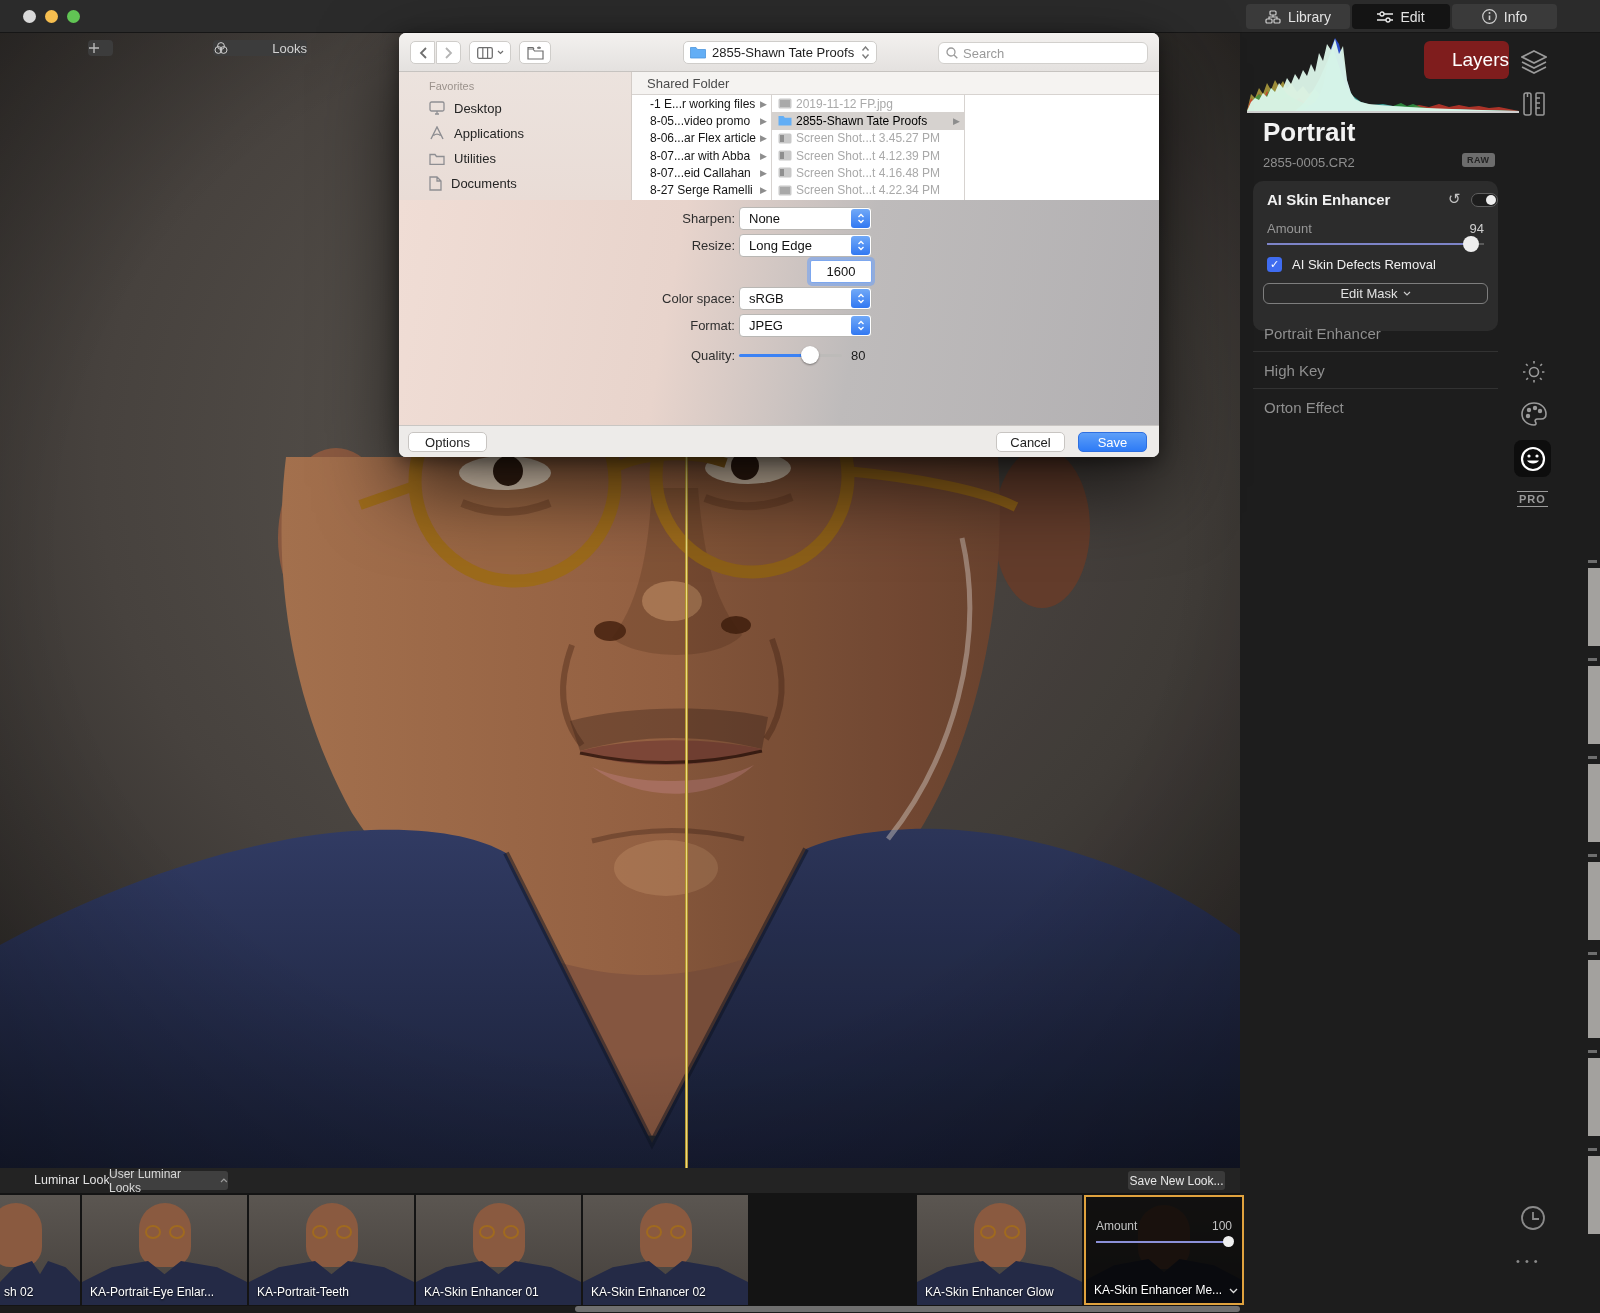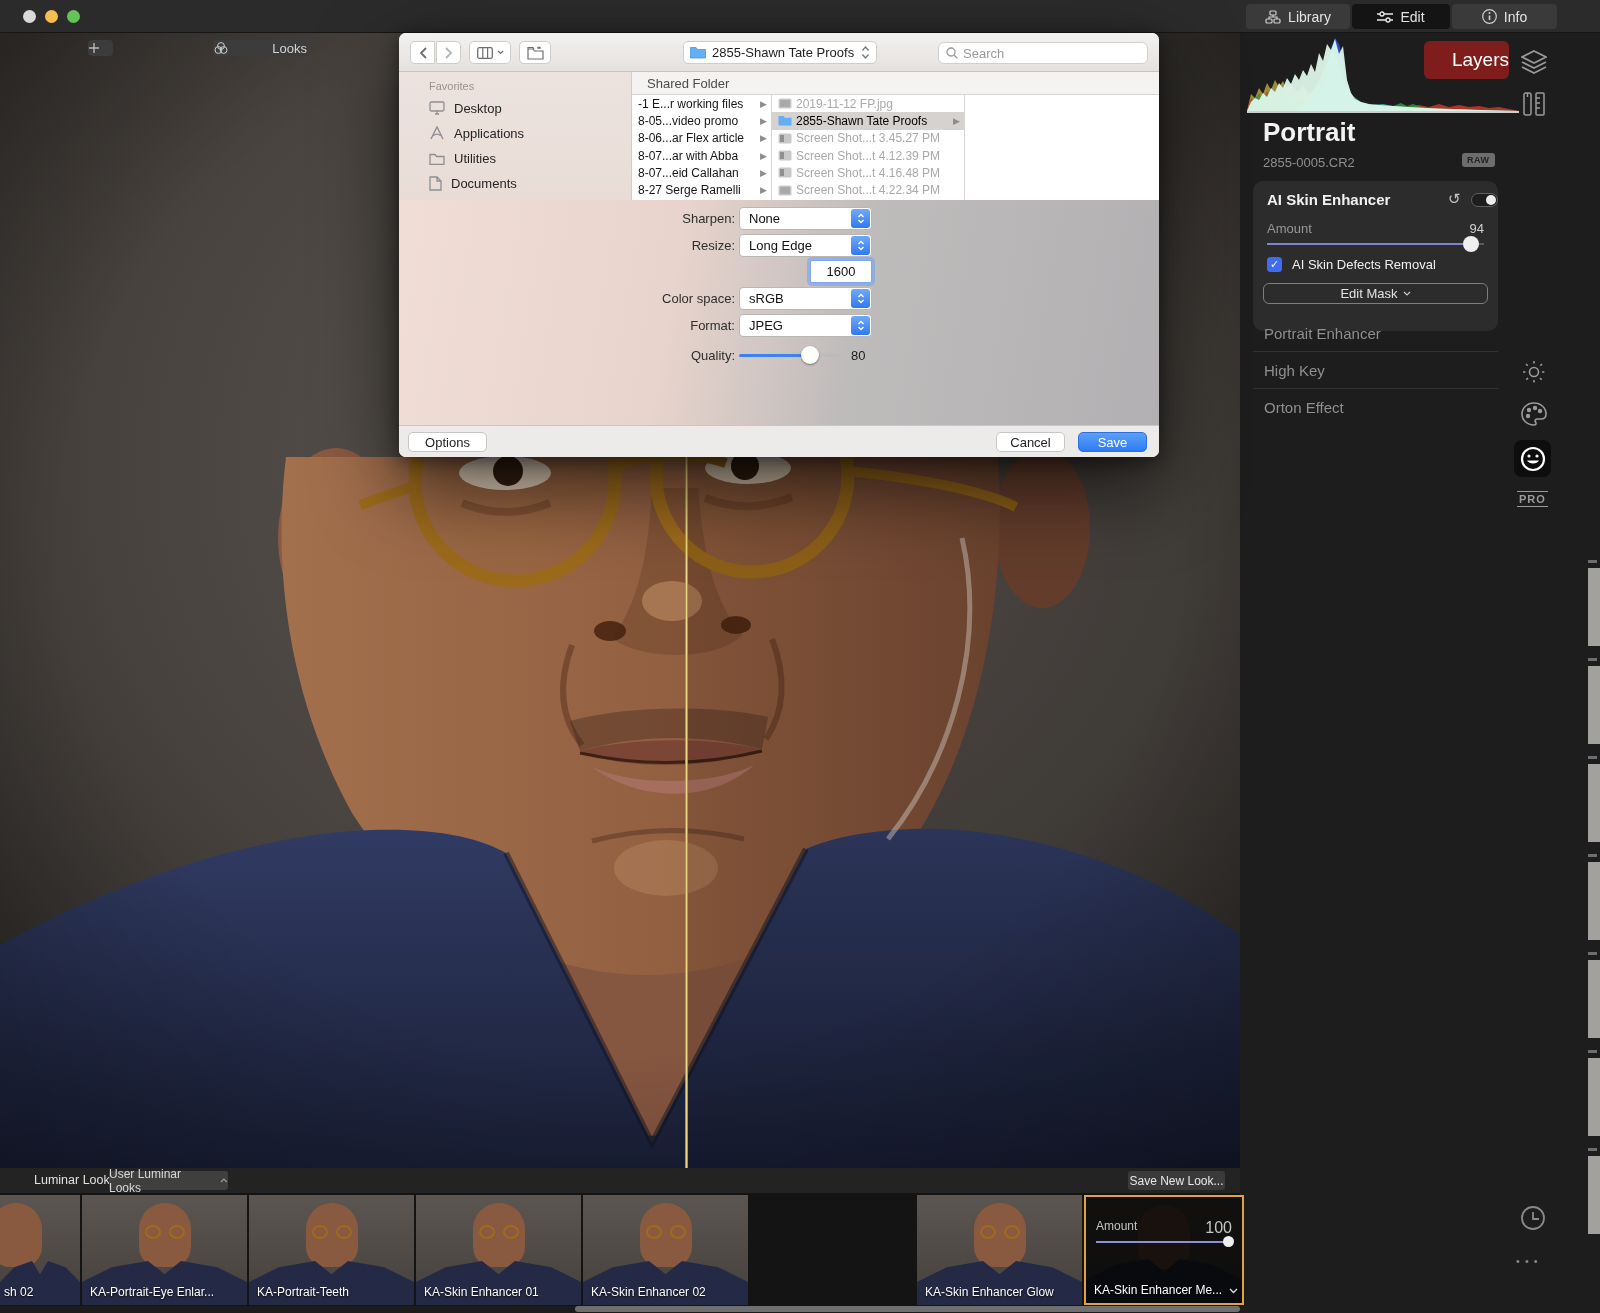--- a/index.html
+++ b/index.html
@@ -48,21 +48,21 @@
   .browser { position:absolute; left:0; top:39px; width:760px; height:128px; background:#fff; }
   .sidebar { position:absolute; left:0; top:0; width:233px; height:128px;
              background:linear-gradient(180deg,#ece3de,#e9dcd6); border-right:1px solid #d3ccc7; }
   .fav-hd { position:absolute; left:30px; top:8px; font-size:11px; color:#9b928c; }
   .fav-item { position:absolute; left:30px; height:20px; display:flex; align-items:center; gap:9px;
               font-size:13px; color:#252525; }
   .fav-item svg { color:#8e8e92; }
   .colhd { position:absolute; left:233px; top:0; width:527px; height:23px; background:#f5f3f1;
            border-bottom:1px solid #d7d3d0; font-size:13px; color:#4c4c4c;
            display:flex; align-items:center; padding-left:15px; }
-  .fcol1 { position:absolute; left:233px; top:23px; width:140px; height:105px; border-right:1px solid #d7d3d0; }
+  .fcol1 { position:absolute; left:233px; top:23px; width:140px; height:105px; border-right:1px solid #d7d3d0;padding-left:12px; }
   .fcol2 { position:absolute; left:373px; top:23px; width:193px; height:105px; border-right:1px solid #d7d3d0; }
   .frow { position:relative; height:17.3px; display:flex; align-items:center; padding:0 4px 0 6px;
           font-size:12px; color:#151515; gap:4px; white-space:nowrap; overflow:hidden; }
   .frow .arr { margin-left:auto; color:#8d8d8d; font-size:9px; }
   .frow.dim { color:#a9a9a9; }
   .frow.sel { background:#d6d2cf; color:#000; }
   .ficon { width:14px; height:11px; flex:0 0 auto; }
 
   .settings { position:absolute; left:0; top:167px; width:760px; height:225px;
       background:linear-gradient(100deg,#f0ddd5 0%,#e8d4cc 36%,#bebbbb 60%,#b2b0b2 100%); }
@@ -138,21 +138,21 @@
                  background:#8a5a40; border-radius:26px 26px 20px 20px; }
   .thumb .glasses { position:absolute; left:50%; top:30px; transform:translateX(-50%); width:44px; height:16px; }
   .thumb .glasses i { position:absolute; top:0; width:16px; height:14px; border:2.5px solid #a06a1f; border-radius:50%; }
   .thumb .glasses i:first-child { left:2px; } .thumb .glasses i:last-child { right:2px; }
   .thumb .shirt { position:absolute; bottom:0; left:0; right:0; height:44px; background:#242a46;
        clip-path:polygon(0 100%,0 48%,18% 14%,40% 0,50% 30%,60% 0,82% 14%,100% 48%,100% 100%); }
   .thumb .lbl { position:absolute; left:8px; bottom:6px; font-size:12px; color:#fff;
                 text-shadow:0 1px 2px rgba(0,0,0,.9); white-space:nowrap; }
   .thumb .darkover { position:absolute; inset:0; background:rgba(5,5,5,.85); }
   .mini-amt-l { position:absolute; left:10px; top:22px; font-size:12px; color:#c4c4c4; }
-  .mini-amt-v { position:absolute; right:10px; top:22px; font-size:16px; color:#c4c4c4; }
+  .mini-amt-v { position:absolute; right:10px; top:22px; font-size:12px; color:#c4c4c4; }
   .mini-track { position:absolute; left:10px; top:44px; right:10px; height:2px; background:#8b90d8; }
   .mini-thumb { position:absolute; right:8px; top:39px; width:11px; height:11px; border-radius:50%; background:#efefef; }
   .hscroll { position:absolute; left:575px; top:1306px; width:665px; height:6px; background:#6f6f6f; border-radius:3px; }
 </style>
 </head>
 <body>
 
 <div class="canvas">
   <svg width="1240" height="1135" viewBox="0 0 1240 1135">
     <defs>

